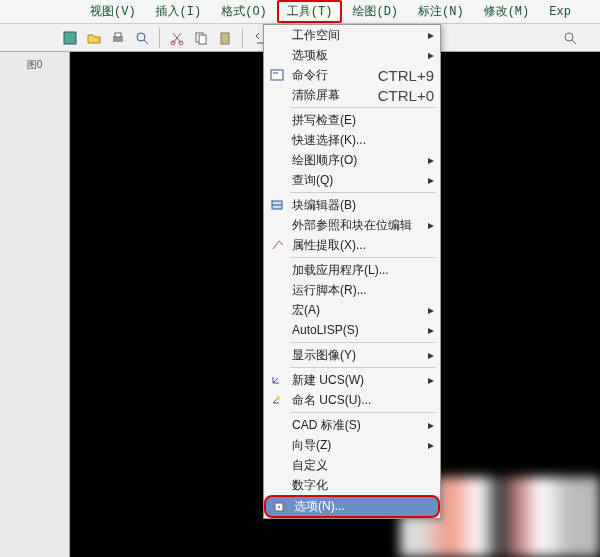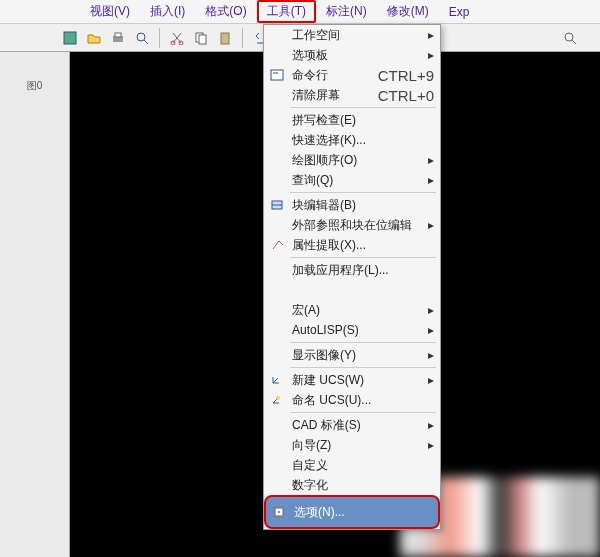--- a/index.html
+++ b/index.html
@@ -16,21 +16,22 @@
       display: flex;
       background: #f5f5f5;
       border-bottom: 1px solid #ccc;
       height: 24px;
       align-items: center;
       padding-left: 80px;
     }
     .menubar-item {
       padding: 3px 10px;
       cursor: pointer;
-      color: #4c1d95;
+      color: #14532d;
+      font-family: Liberation Mono, monospace;
     }
     .menubar-item.highlighted {
       border: 2px solid #d00;
       border-radius: 2px;
       padding: 1px 8px;
     }
     .toolbar {
       display: flex;
       background: #f0f0f0;
       border-bottom: 1px solid #aaa;
@@ -63,21 +64,21 @@
       background: #eaeaea;
       border-right: 1px solid #aaa;
       display: flex;
       flex-direction: column;
       align-items: center;
       padding-top: 6px;
     }
     .left-strip .tab-label {
       font-size: 10px;
       color: #555;
-      margin-top: 21px;
+      margin-top: 0;
     }
     .canvas {
       flex: 1;
       background: #000;
     }
     .dropdown {
       position: absolute;
       left: 263px;
       top: 24px;
       width: 178px;
@@ -120,21 +121,21 @@
     .menu-sep {
       height: 1px;
       background: #ccc;
       margin: 2px 4px 2px 26px;
     }
     .menu-item.highlighted-option {
       border: 2px solid #d00;
       border-radius: 8px;
       background: #6a8fc5;
       color: #fff;
-      height: 34px;
+      height: 23px;
     }
     .menu-item.highlighted-option .mi-label { color: #fff; }
     .blur-overlay {
       position: absolute;
       right: 0;
       bottom: 0;
       width: 200px;
       height: 80px;
       background: linear-gradient(90deg, #ddd 10%, #e98 25%, #fff 40%, #333 50%, #c88 60%, #fff 70%, #bbb 85%);
       filter: blur(6px);
@@ -143,20 +144,21 @@
     }
   </style>
 </head>
 <body>
 
 <div class="menubar">
 <div class="menubar-item">视图(V)</div>
     <div class="menubar-item">插入(I)</div>
     <div class="menubar-item">格式(O)</div>
     <div class="menubar-item highlighted">工具(T)</div>
+    <div class="menubar-item">绘图(D)</div>
     <div class="menubar-item">标注(N)</div>
     <div class="menubar-item">修改(M)</div>
     <div class="menubar-item">Exp</div>
   </div>
 
 <div class="toolbar">
   <span class="tb-icon">
       <svg width="14" height="14">
         <rect x="1" y="1" width="12" height="12" fill="#5a8" stroke="#358"></rect>
       </svg>
@@ -287,20 +289,21 @@
       </span>
       <span class="mi-label">属性提取(X)...</span>
     </div>
     <div class="menu-sep"></div>
     <div class="menu-item">
       <span class="mi-icon"></span>
       <span class="mi-label">加载应用程序(L)...</span>
     </div>
     <div class="menu-item">
       <span class="mi-icon"></span>
+      <span class="mi-label">运行脚本(R)...</span>
     </div>
     <div class="menu-item">
       <span class="mi-icon"></span>
       <span class="mi-label">宏(A)</span>
       <span class="mi-arrow">▸</span>
     </div>
     <div class="menu-item">
       <span class="mi-icon"></span>
       <span class="mi-label">AutoLISP(S)</span>
       <span class="mi-arrow">▸</span>

